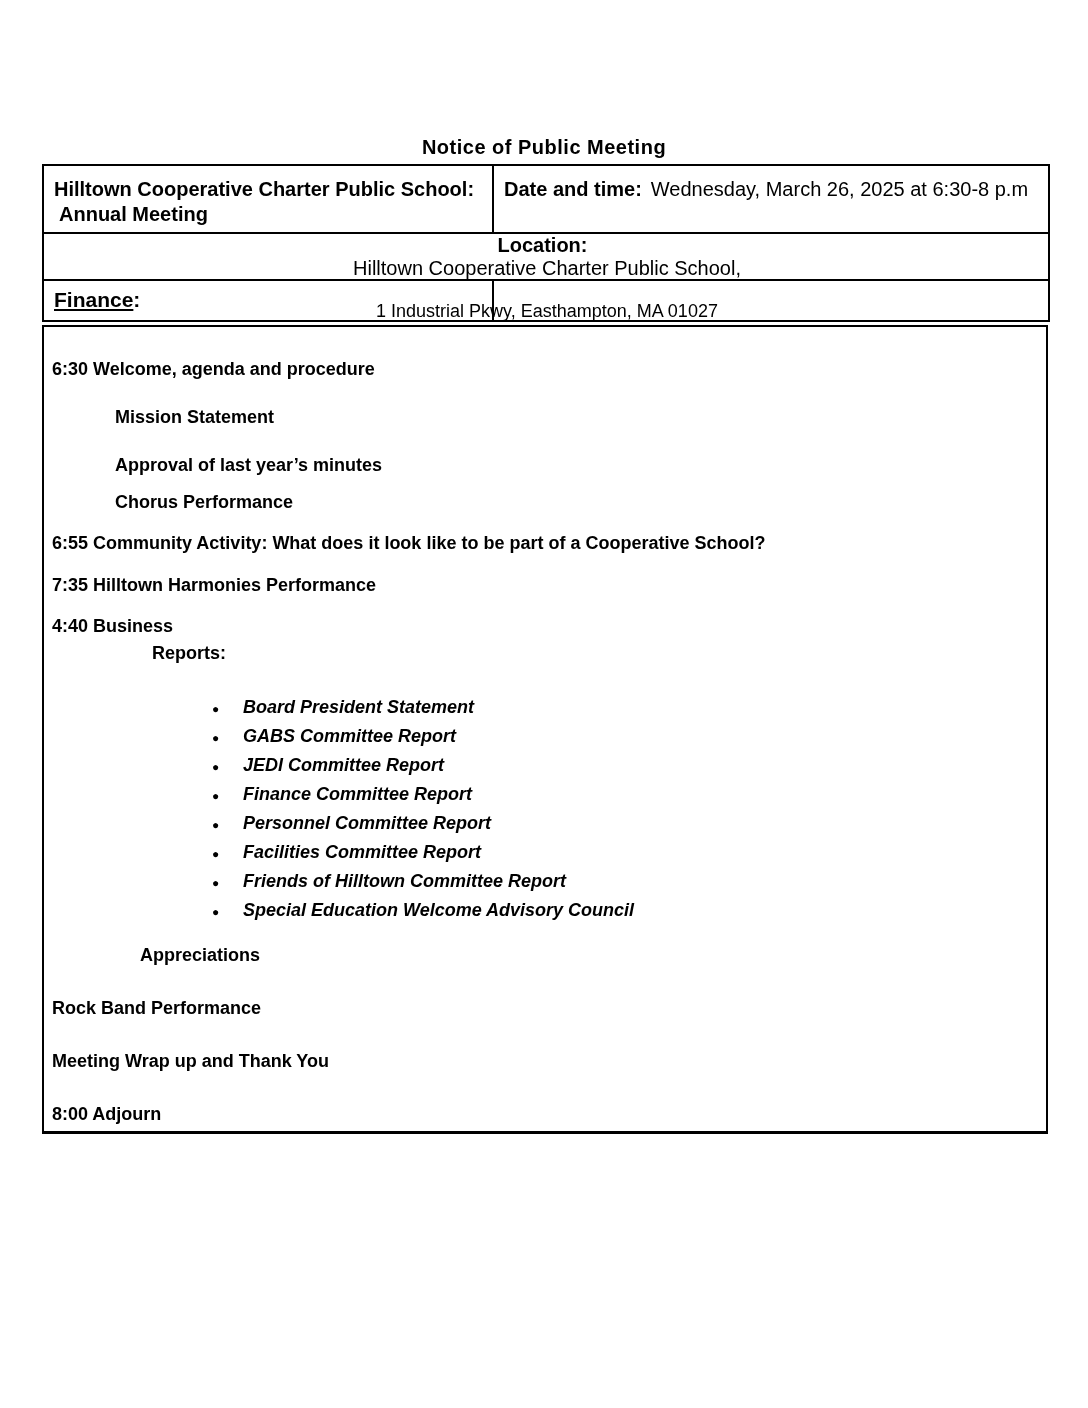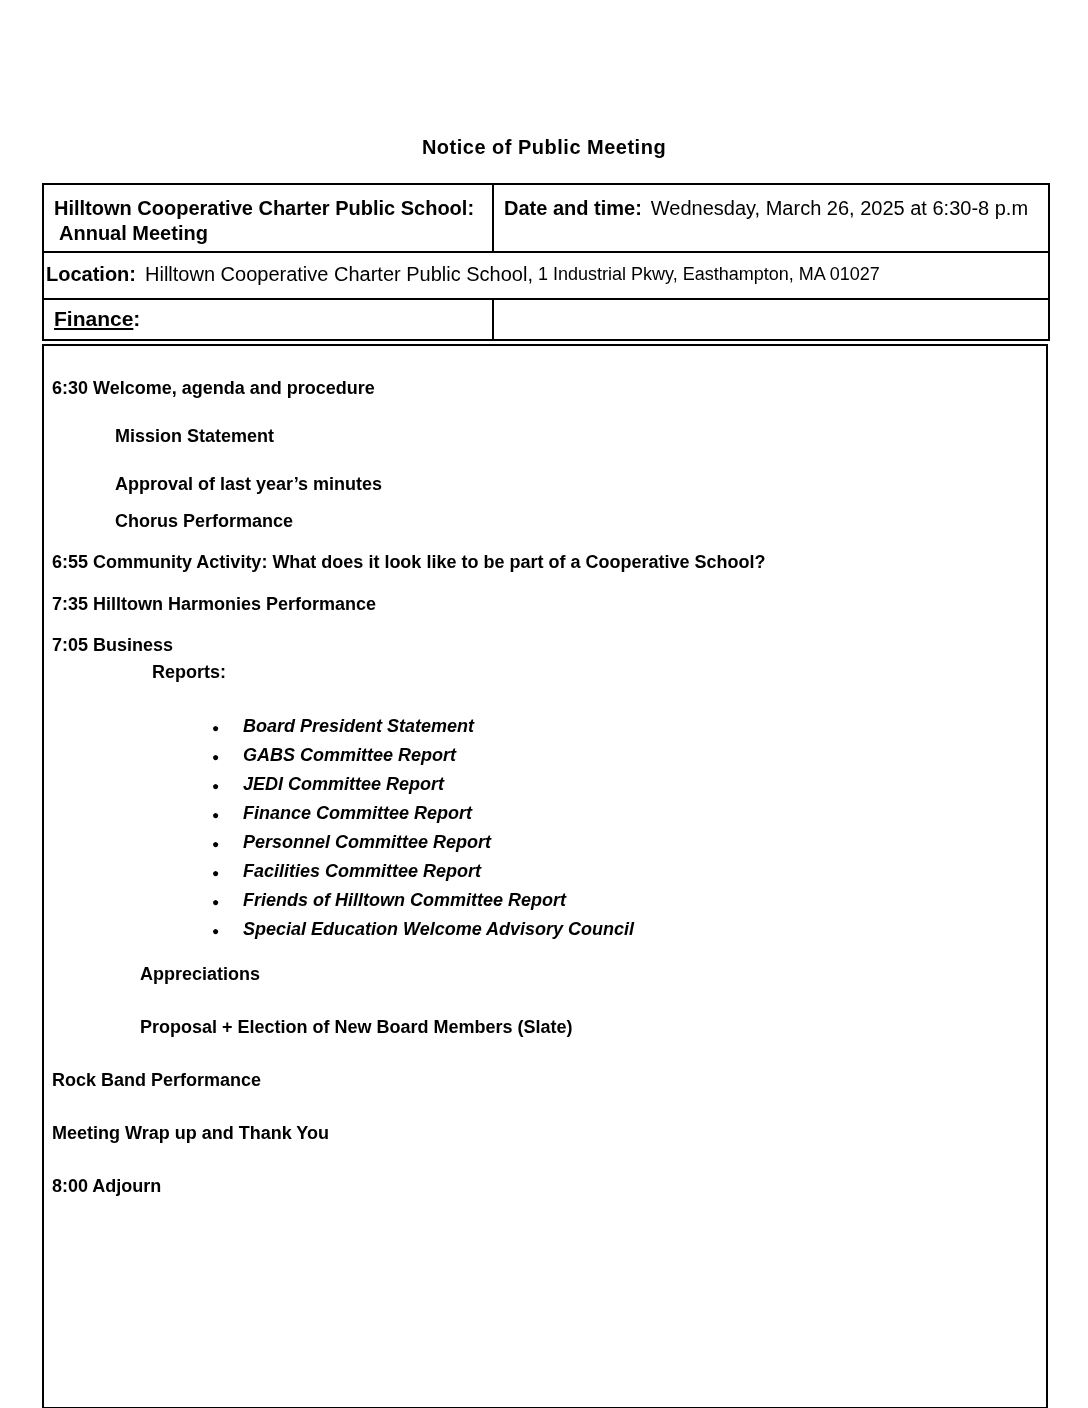--- a/index.html
+++ b/index.html
@@ -23,21 +23,21 @@
   .doc-title {
     text-align: center;
     font-size: 20px;
     font-weight: bold;
     line-height: 34px;
     letter-spacing: 0.5px;
   }
   
   table.info {
     border-collapse: collapse;
-    margin: 19px 0 0 42px;
+    margin: 0 0 0 42px;
     width: 1006px;
     table-layout: fixed;
   }
   table.info td {
     border: 2px solid #000000;
     vertical-align: top;
     padding: 0;
   }
   td.cell-left  { width: 450px; }
   td.cell-right { width: 556px; }
@@ -54,37 +54,38 @@
   .org-subtitle { padding-left: 5px; }
   .date-line { font-size: 20px; line-height: 25px; white-space: nowrap; }
   .lbl { font-weight: bold; }
   .lbl-gap { margin-right: 9px; }
   .loc-cell {
     display: flex;
     align-items: center;
     height: 43px;
     padding-left: 2px;
     white-space: nowrap;
+    flex-direction: column;
   }
   .loc-name { font-size: 20px; }
   .loc-addr { font-size: 18px; }
   .agenda-cell {
     display: flex;
     align-items: center;
     height: 37px;
     padding-left: 10px;
     font-size: 21px;
     font-weight: bold;
   }
   .u { text-decoration: underline; }
   
   .agenda-box {
     margin: 3px 0 0 42px;
     width: 1006px;
-    height: 1066px;
+    height: 809px;
     border: 2px solid #000000;
     border-bottom-width: 3px;
     overflow: hidden;
   }
   .agenda-box p {
     font-size: 18px;
     font-weight: bold;
     line-height: 24px;
     white-space: nowrap;
   }
@@ -165,21 +166,21 @@
   </tbody>
     </table>
 
   <div class="agenda-box">
     <p class="ind0 mt-first">6:30 Welcome, agenda and procedure</p>
     <p class="ind1 mt24">Mission Statement</p>
     <p class="ind1 mt24">Approval of last year’s minutes</p>
     <p class="ind1 mt13">Chorus Performance</p>
     <p class="ind0 mt17">6:55 Community Activity: What does it look like to be part of a Cooperative School?</p>
     <p class="ind0 mt18">7:35 Hilltown Harmonies Performance</p>
-    <p class="ind0 mt17">7:05 Business</p>
+    <p class="ind0 mt17">4:40 Business</p>
     <p class="ind2 mt3">Reports:</p>
 
     <ul class="report-list">
       <li>
           <span class="bullet"></span>
           <span>Board President Statement</span>
         </li>
       <li>
           <span class="bullet"></span>
           <span>GABS Committee Report</span>
@@ -204,19 +205,18 @@
           <span class="bullet"></span>
           <span>Friends of Hilltown Committee Report</span>
         </li>
       <li>
           <span class="bullet"></span>
           <span>Special Education Welcome Advisory Council</span>
         </li>
     </ul>
 
     <p class="ind15 mt25">Appreciations</p>
-    <p class="ind15 mt29">Proposal + Election of New Board Members (Slate)</p>
     <p class="ind0 mt29">Rock Band Performance</p>
     <p class="ind0 mt29">Meeting Wrap up and Thank You</p>
     <p class="ind0 mt29">8:00 Adjourn</p>
   </div>
 
 </div>
 
 </body></html>

